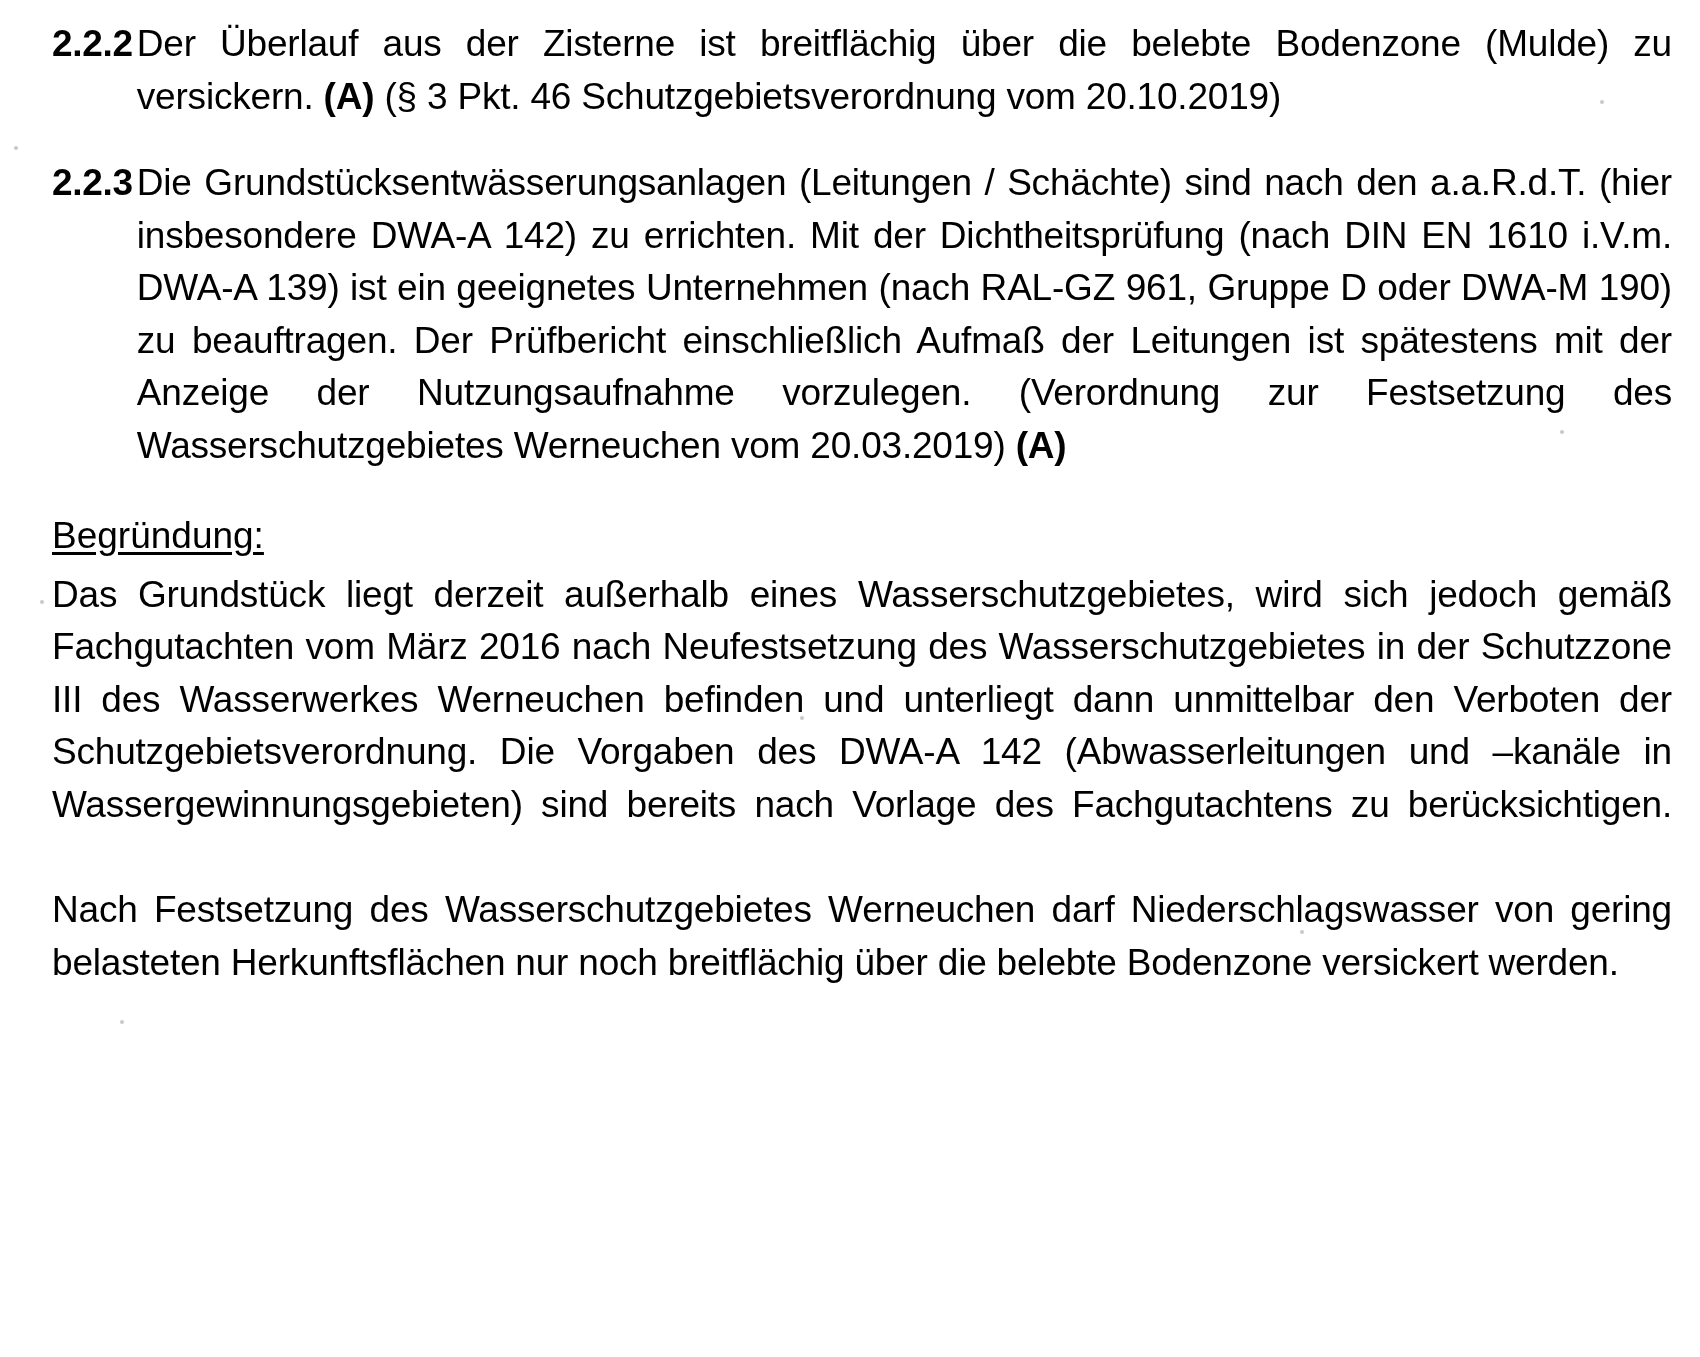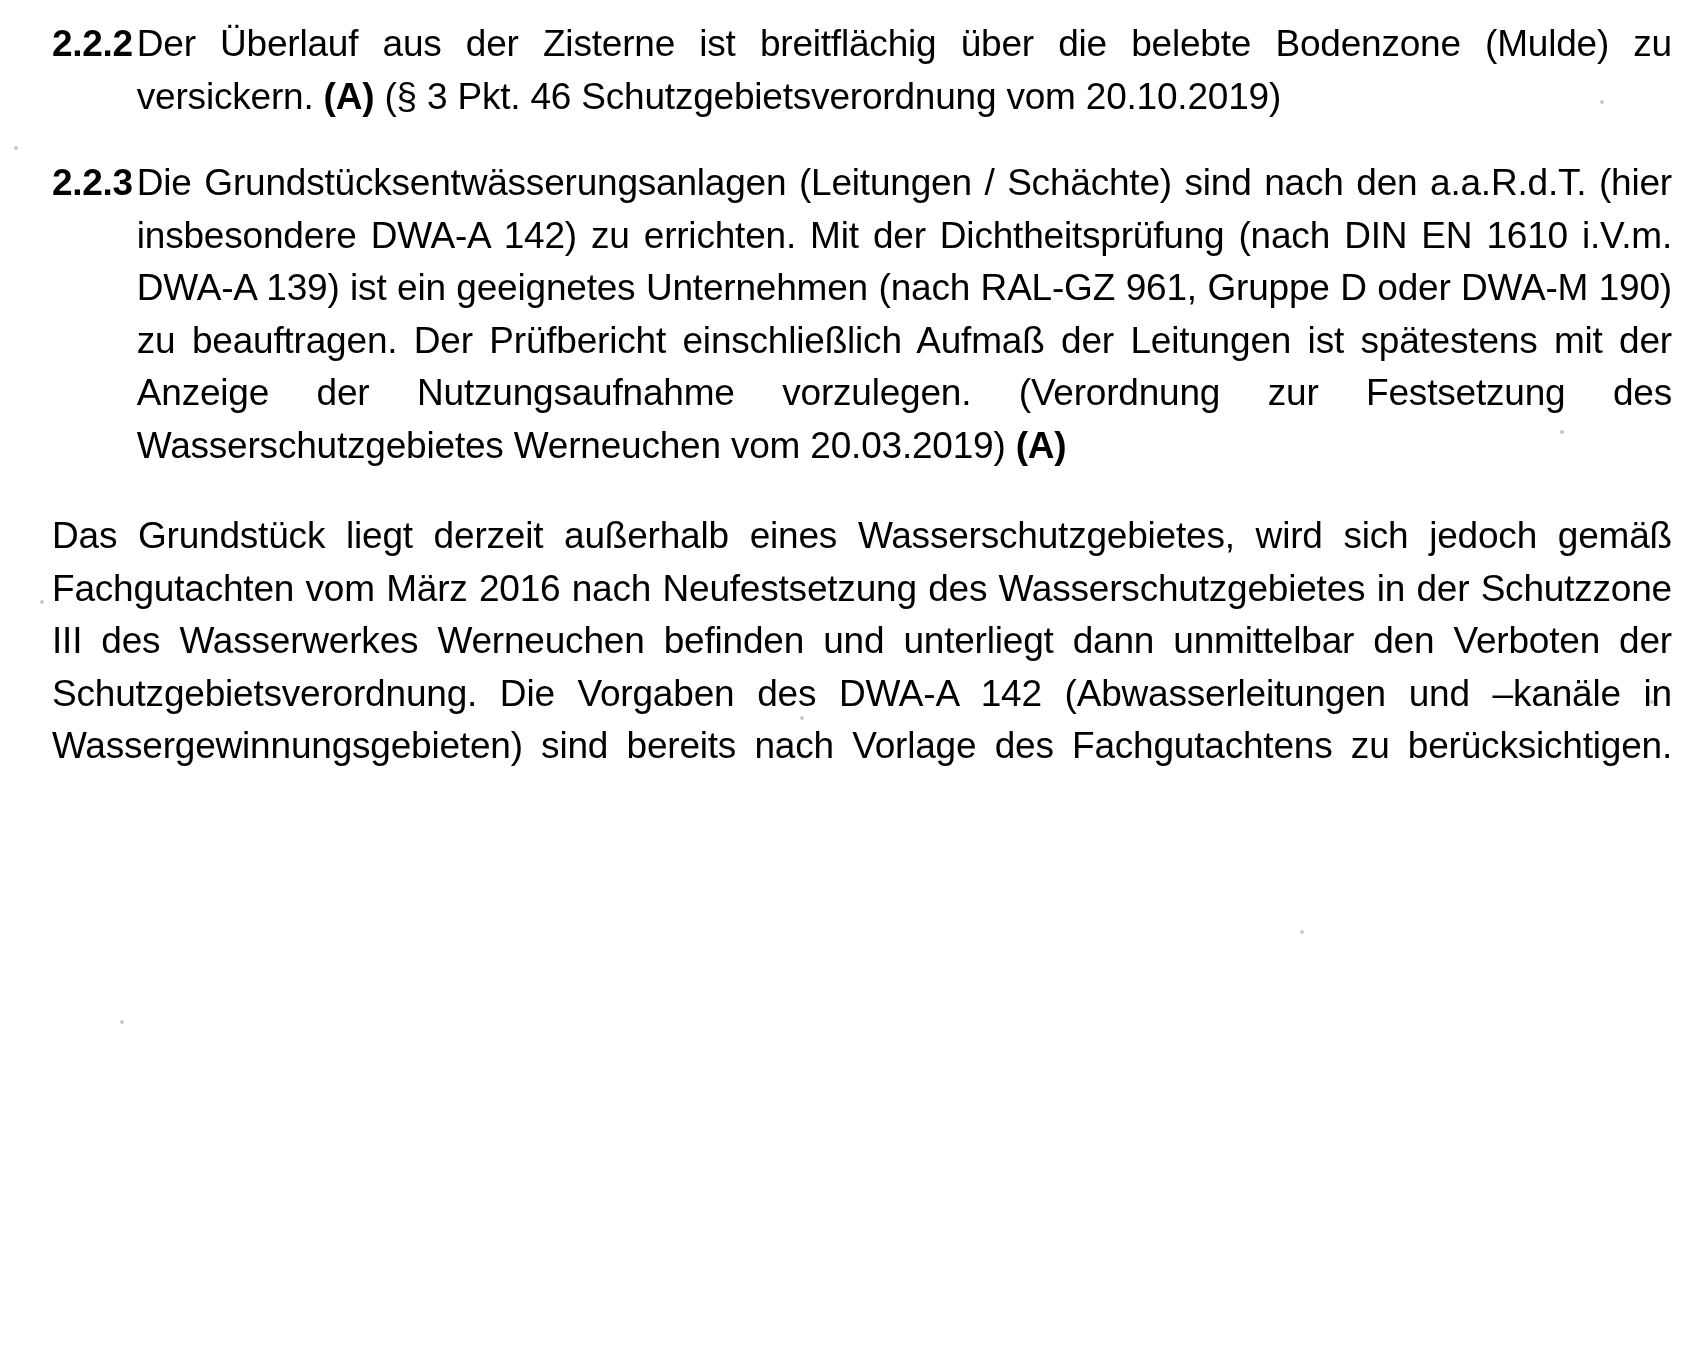--- a/index.html
+++ b/index.html
@@ -98,16 +98,18 @@
     <div class="clause-num">2.2.2</div>
     <div class="clause-body"><span>Der Überlauf aus der Zisterne ist breitflächig über die belebte Bodenzone (Mulde) zu versickern. </span><b>(A)</b><span> (§ 3 Pkt. 46 Schutzgebietsverordnung vom 20.10.2019)</span></div>
   </div>
 
   <div class="clause">
     <div class="clause-num">2.2.3</div>
     <div class="clause-body"><span>Die Grundstücksentwässerungsanlagen (Leitungen / Schächte) sind nach den a.a.R.d.T. (hier insbesondere DWA-A 142) zu errichten. Mit der Dichtheitsprüfung (nach DIN EN 1610 i.V.m. DWA-A 139) ist ein geeignetes Unternehmen (nach RAL-GZ 961, Gruppe D oder DWA-M 190) zu beauftragen. Der Prüfbericht einschließlich Aufmaß der Leitungen ist spätestens mit der Anzeige der Nutzungsaufnahme vorzulegen. (Verordnung zur Festsetzung des Wasserschutzgebietes Werneuchen vom 20.03.2019) </span><b>(A)</b><span></span></div>
   </div>
 
   <div class="section">
+    <div class="section-heading">Begründung:</div>
     <div class="para justify-all">Das Grundstück liegt derzeit außerhalb eines Wasserschutzgebietes, wird sich jedoch gemäß Fachgutachten vom März 2016 nach Neufestsetzung des Wasserschutzgebietes in der Schutzzone III des Wasserwerkes Werneuchen befinden und unterliegt dann unmittelbar den Verboten der Schutzgebietsverordnung. Die Vorgaben des DWA-A 142 (Abwasserleitungen und –kanäle in Wassergewinnungsgebieten) sind bereits nach Vorlage des Fachgutachtens zu berücksichtigen.</div>
+    <div class="para">Nach Festsetzung des Wasserschutzgebietes Werneuchen darf Niederschlagswasser von gering belasteten Herkunftsflächen nur noch breitflächig über die belebte Bodenzone versickert werden.</div>
   </div>
 
 </div>
 
 </body></html>

